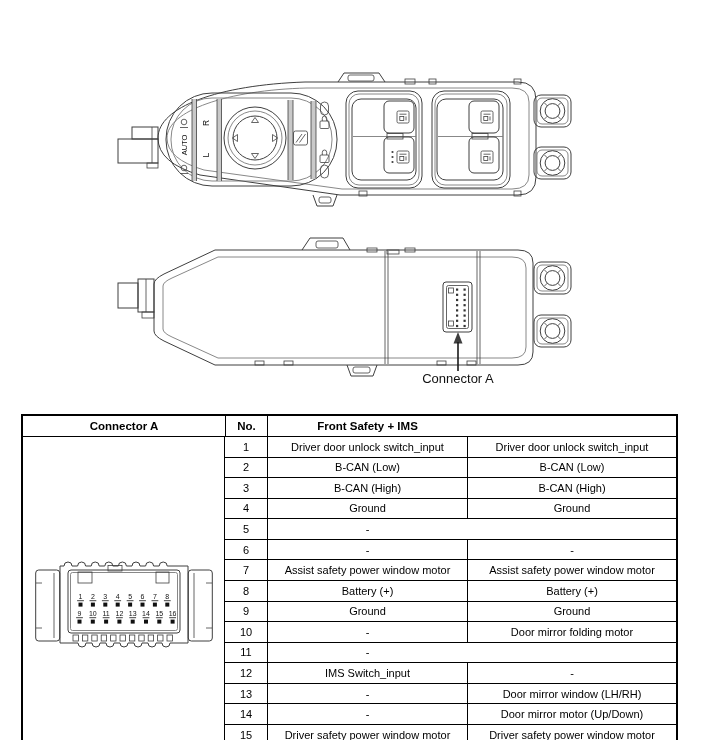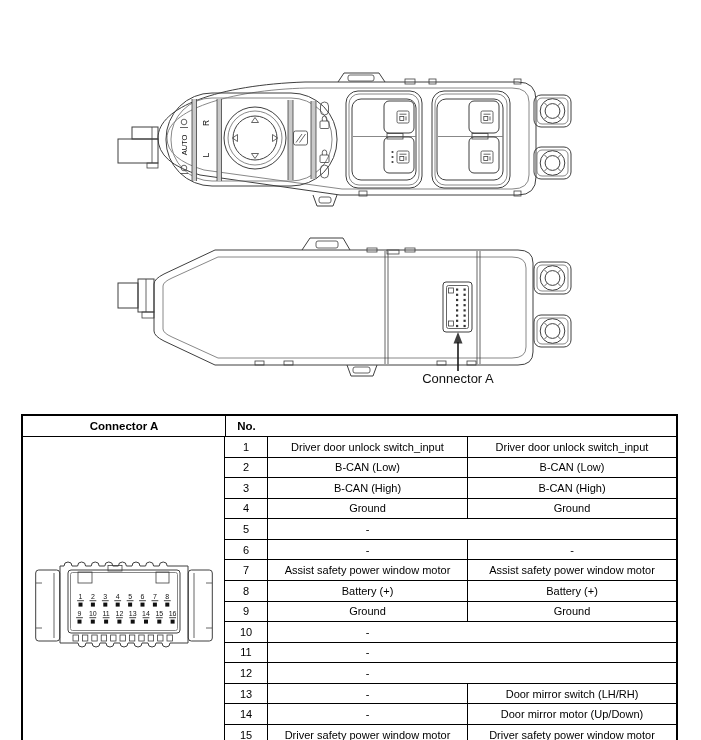--- a/index.html
+++ b/index.html
@@ -252,20 +252,21 @@
       <polygon class="fl" points="358,97 353.5,108.5 362.5,108.5"></polygon>
       <line x1="358" y1="107" x2="358" y2="136" stroke="#1a1a1a" stroke-width="1.6"></line>
       <text class="svgtxt" x="358" y="147.5" font-size="13" text-anchor="middle">Connector A</text>
     </g>
   </svg>
 
   <div class="ptable">
     <div class="thead">
       <div>Connector A</div>
       <div>No.</div>
+      <div>Front Safety + IMS</div>
     </div>
     <div class="tbody">
       <div class="leftcell">
 
         <svg width="178" height="97" viewBox="0 0 178 97" style="position:relative;">
           <g>
             <rect class="ln" x="0.7" y="17" width="24" height="71" rx="3"></rect>
             <line class="th" x1="19" y1="20" x2="19" y2="85"></line>
             <line class="th" x1="1" y1="30" x2="7" y2="30"></line>
             <line class="th" x1="1" y1="75" x2="7" y2="75"></line>
@@ -389,33 +390,35 @@
             <div class="tcell">Battery (+)</div>
           </div>
           <div class="trow">
             <div class="tcell">9</div>
             <div class="tcell">Ground</div>
             <div class="tcell">Ground</div>
           </div>
           <div class="trow">
             <div class="tcell">10</div>
             <div class="tcell">-</div>
+            <div class="tcell">Door mirror folding motor</div>
           </div>
           <div class="trow">
             <div class="tcell">11</div>
             <div class="tcell">-</div>
           </div>
           <div class="trow">
             <div class="tcell">12</div>
+            <div class="tcell">IMS Switch_input</div>
             <div class="tcell">-</div>
           </div>
           <div class="trow">
             <div class="tcell">13</div>
             <div class="tcell">-</div>
-            <div class="tcell">Door mirror switch (LH/RH)</div>
+            <div class="tcell">Door mirror window (LH/RH)</div>
           </div>
           <div class="trow">
             <div class="tcell">14</div>
             <div class="tcell">-</div>
             <div class="tcell">Door mirror motor (Up/Down)</div>
           </div>
           <div class="trow">
             <div class="tcell">15</div>
             <div class="tcell">Driver safety power window motor</div>
             <div class="tcell">Driver safety power window motor</div>

